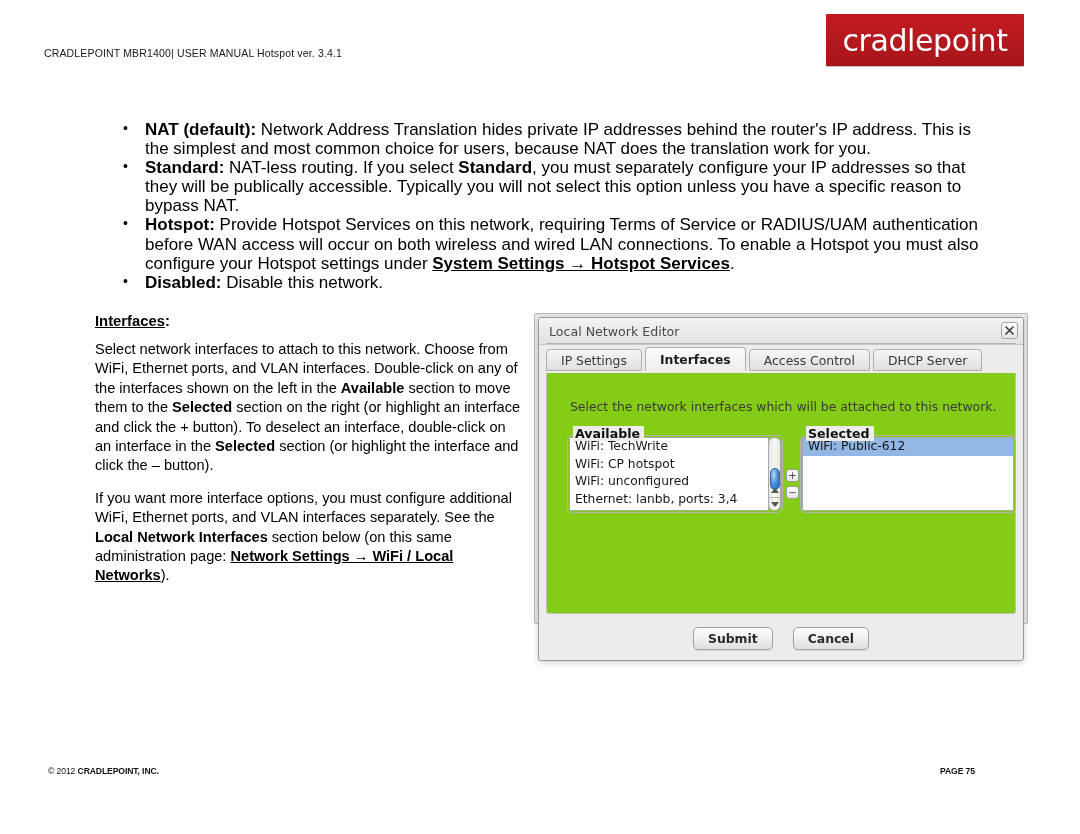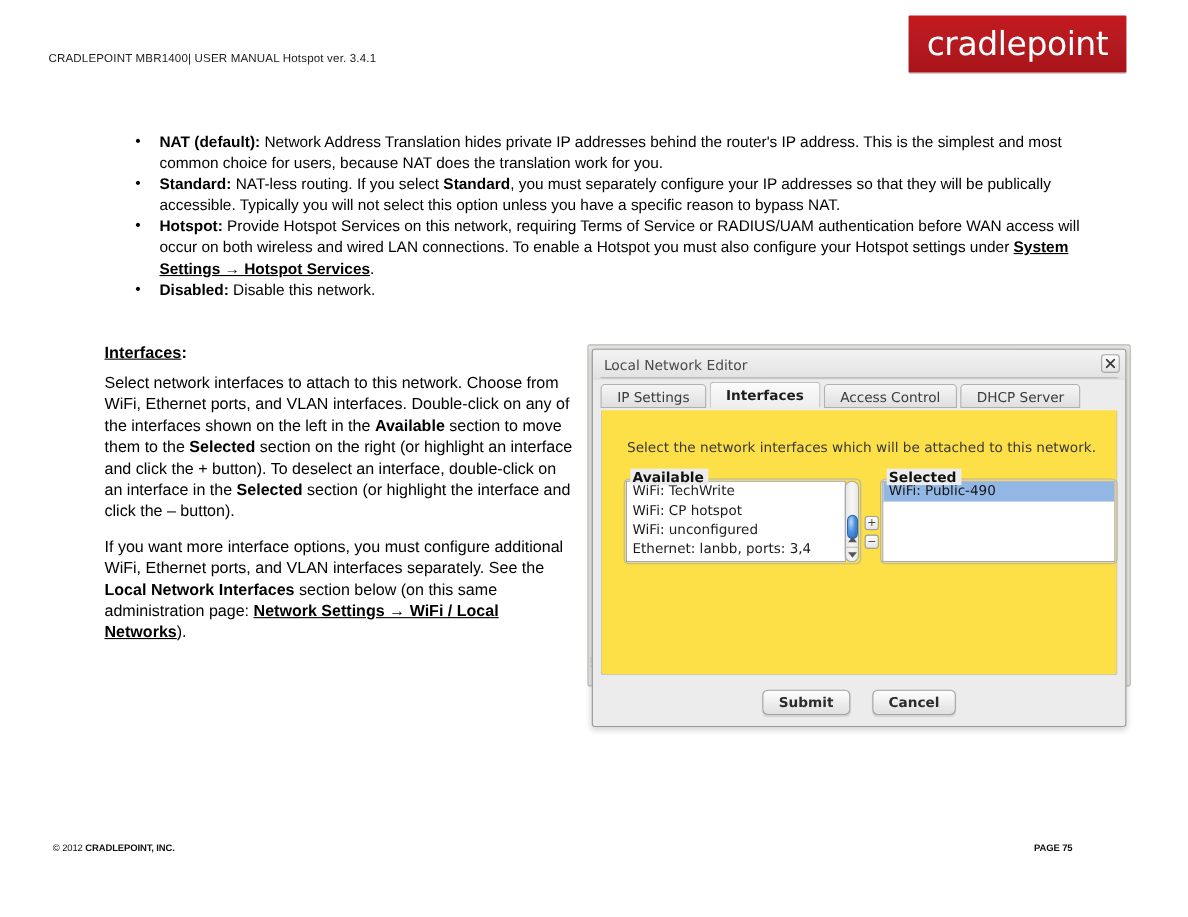--- a/index.html
+++ b/index.html
@@ -54,21 +54,21 @@
   ul.bullets {
     position: absolute;
     left: 112px; top: 120px;
     width: 874px;
     margin: 0; padding: 0;
     list-style: none;
   }
   ul.bullets > li {
     position: relative;
     padding-left: 33px;
-    font-size: 14px;
+    font-size: 17px;
     line-height: 19.1px;
     margin-bottom: 0px;
     text-align: left;
   }
   ul.bullets > li::before {
     content: "\2022";
     position: absolute;
     left: 11px; top: -1px;
     font-size: 14px;
   }
@@ -191,21 +191,21 @@
     left: 7px; right: 7px;
     top: 25px;
     height: 1px;
     background: #b0b0b0;
   }
 
   #dialog-body {
     position: absolute;
     left: 7px; right: 7px;
     top: 55px; bottom: 46px;
-    background: #fde047;
+    background: #84cc16;
     border: 1px solid #c0c0c0;
     border-top: none;
     border-radius: 0 0 3px 3px;
   }
   #dialog-instruction {
     position: absolute;
     left: 23px; top: 26px;
     font-size: 12.4px;
     color: #3a3a3a;
     font-family: "DejaVu Sans", sans-serif;
@@ -457,21 +457,21 @@
 
         <div id="move-buttons">
           <div class="move-btn">+</div>
           <div class="move-btn">−</div>
         </div>
 
         <div class="fieldset" id="fs-selected">
           <div class="fs-legend">Selected</div>
           <div class="fs-frame"></div>
           <div class="listbox">
-            <div class="list-item selected">WiFi: Public-490</div>
+            <div class="list-item selected">WiFi: Public-612</div>
           </div>
         </div>
       </div>
 
       <div id="dialog-footer">
         <div class="dlg-btn">Submit</div>
         <div class="dlg-btn">Cancel</div>
       </div>
 
     </div>

